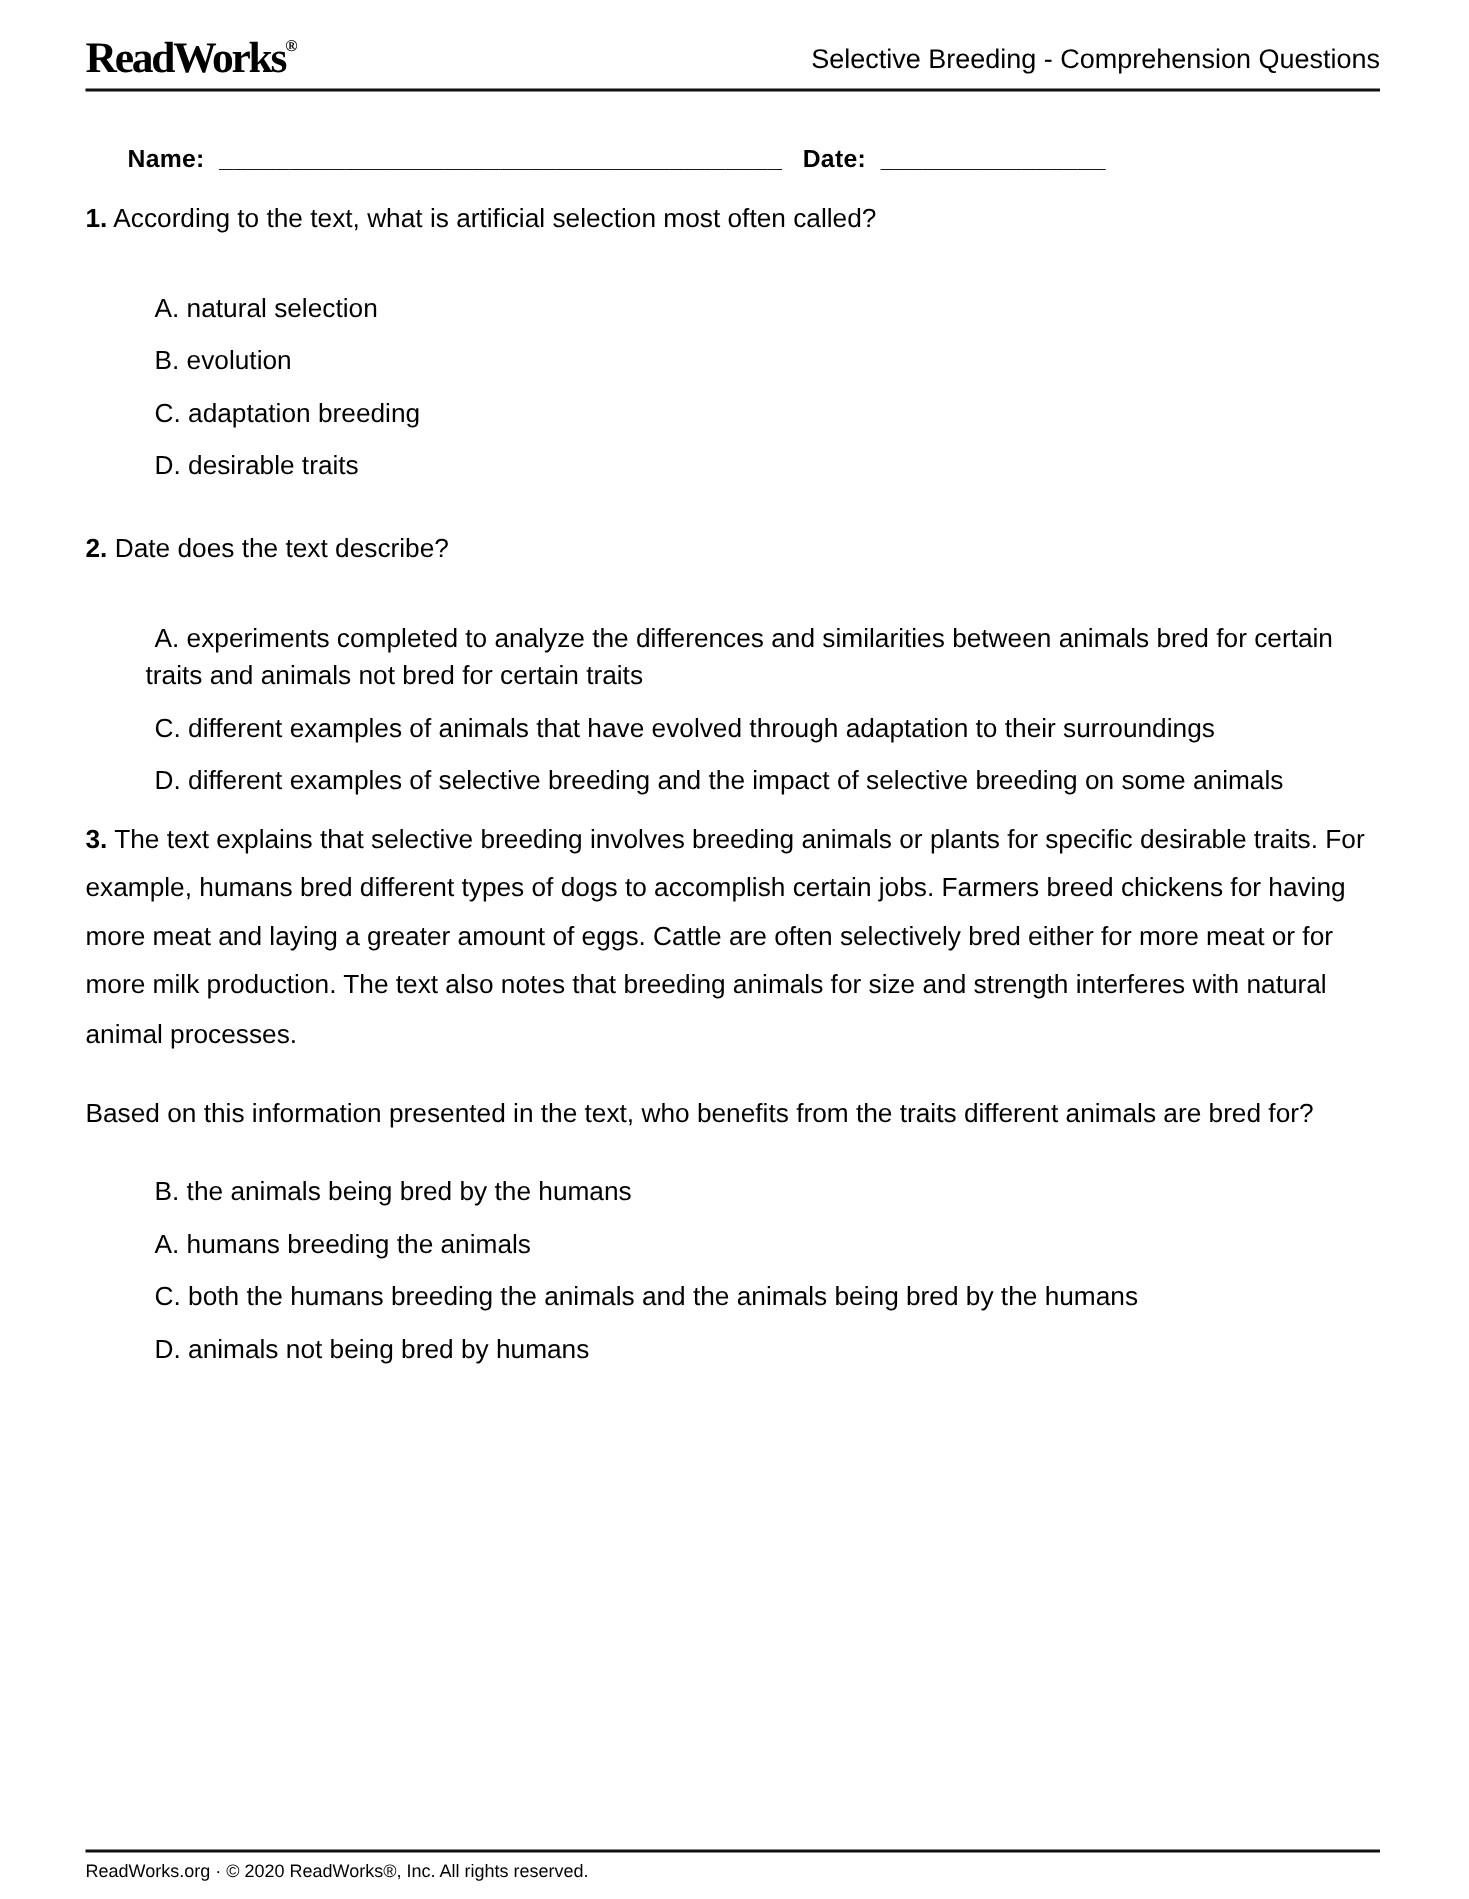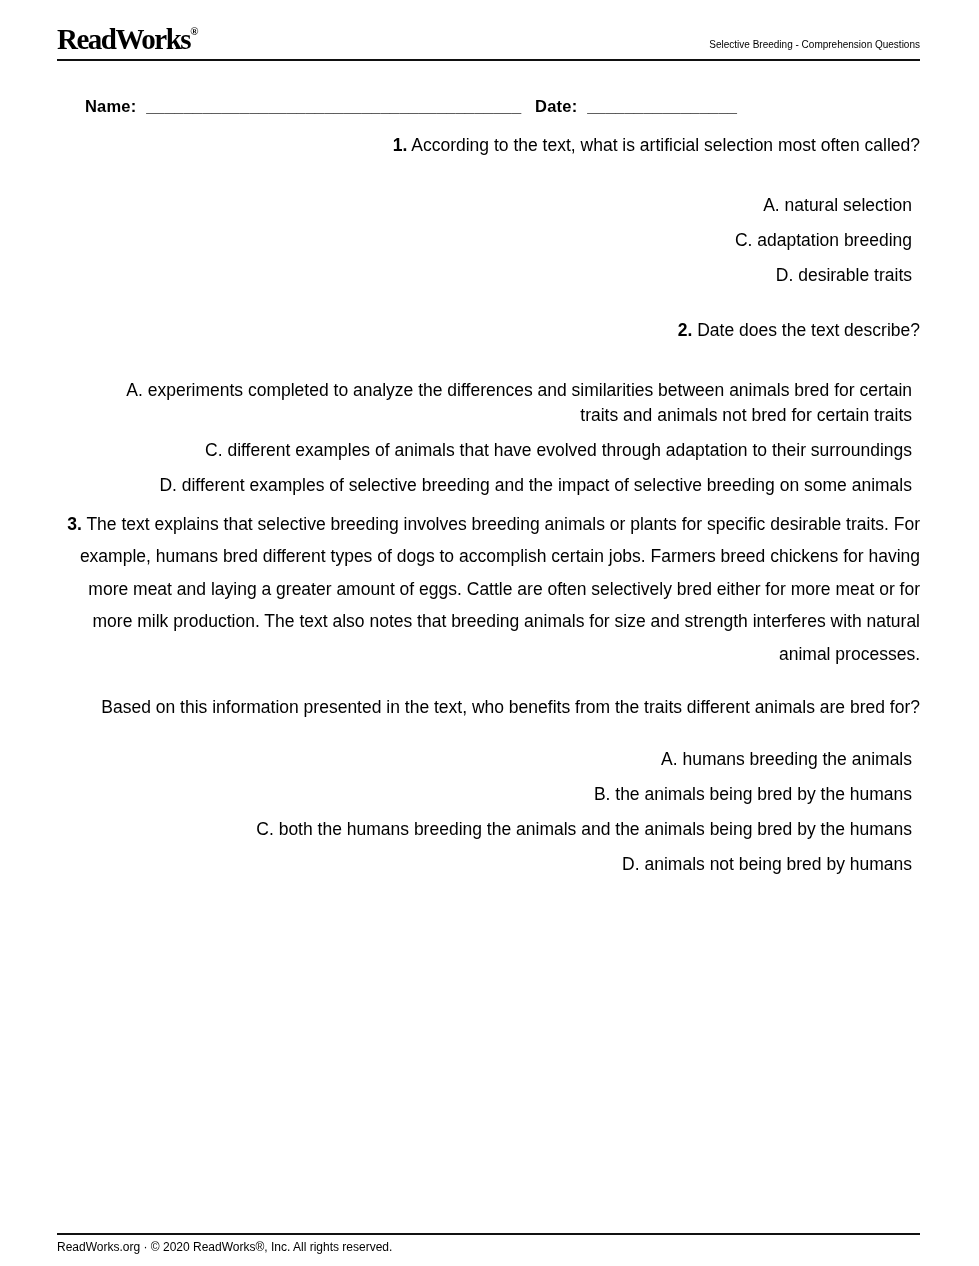--- a/index.html
+++ b/index.html
@@ -36,21 +36,21 @@
     text-align: right;
   }
   .logo .reg {
     font-size: 11px;
     vertical-align: top;
     position: relative;
     top: 1px;
     letter-spacing: 0;
   }
   .doc-title {
-    font-size: 10px;
+    font-size: 18px;
     padding-bottom: 6px;
     white-space: nowrap;
   }
   .header-rule {
     border-bottom: 2.5px solid #111111;
     margin-top: 3px;
   }
 
   
   .name-date-row {
@@ -63,21 +63,21 @@
   }
   .name-date-row .blank {
     font-weight: bold;
     margin-left: 5px;
   }
   .name-date-row .date-label {
     margin-left: 9px;
   }
 
   
-  .question { font-size: 17.5px; text-align: right; }
+  .question { font-size: 17.5px; }
   .q1 { margin-top: 17px; }
   .q2 { margin-top: 30px; }
   .q3 { }
   .q-line { line-height: 25px; }
   .q-num { font-weight: bold; }
   .options { margin-top: 35px; }
   .option {
     margin: 0 0 10px 40px;
     text-indent: 6px;
     line-height: 25px;
@@ -128,20 +128,21 @@
     <span class="blank">________________</span>
   </div>
 
   <section class="question q1">
     <p class="q-line">
       <span class="q-num">1.</span>
       <span>According to the text, what is artificial selection most often called?</span>
     </p>
     <div class="options">
       <p class="option">A. natural selection</p>
+      <p class="option">B. evolution</p>
       <p class="option">C. adaptation breeding</p>
       <p class="option">D. desirable traits</p>
     </div>
   </section>
 
   <section class="question q2">
     <p class="q-line">
       <span class="q-num">2.</span>
       <span>Date does the text describe?</span>
     </p>
@@ -152,22 +153,22 @@
     </div>
   </section>
 
   <section class="question q3">
     <p class="q-line q3-para">
       <span class="q-num">3.</span>
       <span>The text explains that selective breeding involves breeding animals or plants for specific desirable traits. For example, humans bred different types of dogs to accomplish certain jobs. Farmers breed chickens for having more meat and laying a greater amount of eggs. Cattle are often selectively bred either for more meat or for more milk production. The text also notes that breeding animals for size and strength interferes with natural animal processes.</span>
     </p>
     <p class="q3-para q3-follow">Based on this information presented in the text, who benefits from the traits different animals are bred for?</p>
     <div class="options">
+      <p class="option">B. the animals being bred by the humans</p>
       <p class="option">A. humans breeding the animals</p>
-      <p class="option">B. the animals being bred by the humans</p>
       <p class="option">C. both the humans breeding the animals and the animals being bred by the humans</p>
       <p class="option">D. animals not being bred by humans</p>
     </div>
   </section>
 
 </div>
 
 <footer class="footer">
   <div class="footer-rule"></div>
   <p class="footer-text">ReadWorks.org · © 2020 ReadWorks®, Inc. All rights reserved.</p>

